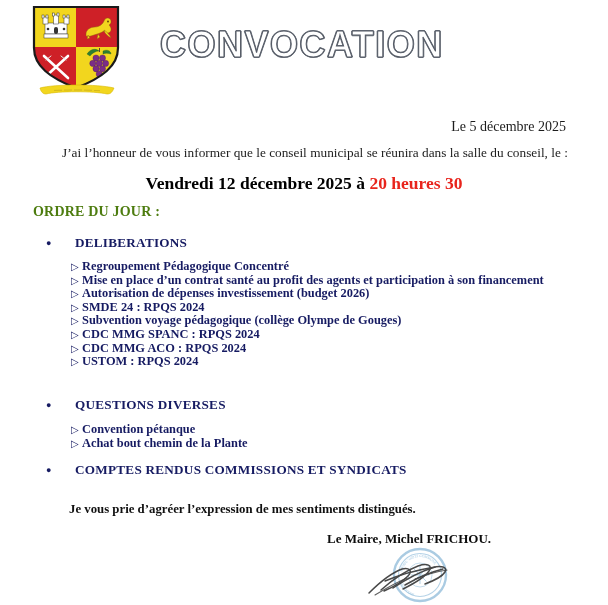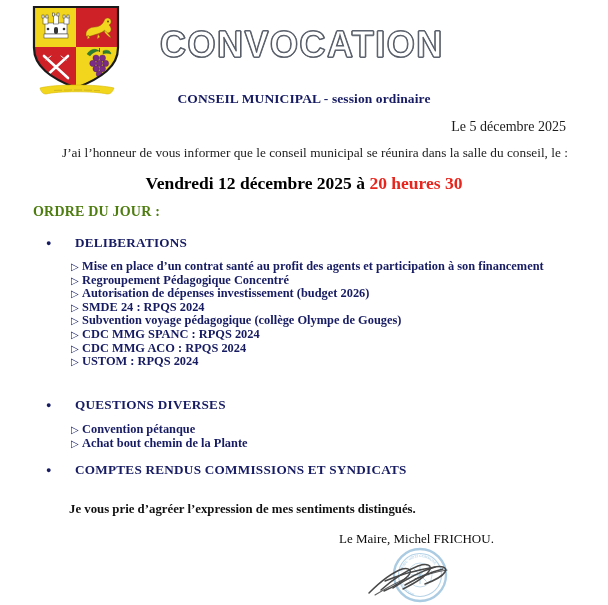--- a/index.html
+++ b/index.html
@@ -181,23 +181,23 @@
     position: absolute;
     left: 69px;
     top: 502px;
     font-weight: 700;
     font-size: 12.8px;
     color: #111111;
     white-space: nowrap;
   }
   .signature-name {
     position: absolute;
-    left: 339px;
+    left: 327px;
     top: 531px;
-    font-weight: 400;
+    font-weight: 700;
     font-size: 13px;
     color: #0d0d0d;
     white-space: nowrap;
   }
 
   
   .stamp-area {
     position: absolute;
     left: 355px;
     top: 545px;
@@ -290,46 +290,45 @@
           <line x1="50" y1="86.0" x2="58" y2="86.0"></line>
           <line x1="60" y1="86.1" x2="68" y2="86.3"></line>
           <line x1="70" y1="86.5" x2="76" y2="86.7"></line>
         </g>
       </g>
     </svg>
   </div>
 
   <div class="title-convocation">CONVOCATION</div>
 
-  <div class="subtitle-council">CONSEIL MUNICIPAL - session ordinaire</div>
 
   <div class="letter-date">Le 5 décembre 2025</div>
 
   <div class="intro-line">J’ai l’honneur de vous informer que le conseil municipal se réunira dans la salle du conseil, le :</div>
 
   <div class="meeting-line">
     <span>Vendredi 12 décembre 2025 à</span>
     <span class="time-red">20 heures 30</span>
   </div>
 
   <div class="agenda-heading">ORDRE DU JOUR :</div>
 
   <div class="section" id="section-deliberations">
     <div class="section-head">
       <span class="bullet-dot"></span>
       <span class="section-title">DELIBERATIONS</span>
     </div>
     <ul class="sub-list">
       <li class="sub-item">
         <span class="tri"></span>
+        <span>Regroupement Pédagogique Concentré</span>
+      </li>
+      <li class="sub-item">
+        <span class="tri"></span>
         <span>Mise en place d’un contrat santé au profit des agents et participation à son financement</span>
-      </li>
-      <li class="sub-item">
-        <span class="tri"></span>
-        <span>Regroupement Pédagogique Concentré</span>
       </li>
       <li class="sub-item">
         <span class="tri"></span>
         <span>Autorisation de dépenses investissement (budget 2026)</span>
       </li>
       <li class="sub-item">
         <span class="tri"></span>
         <span>SMDE 24 : RPQS 2024</span>
       </li>
       <li class="sub-item">

